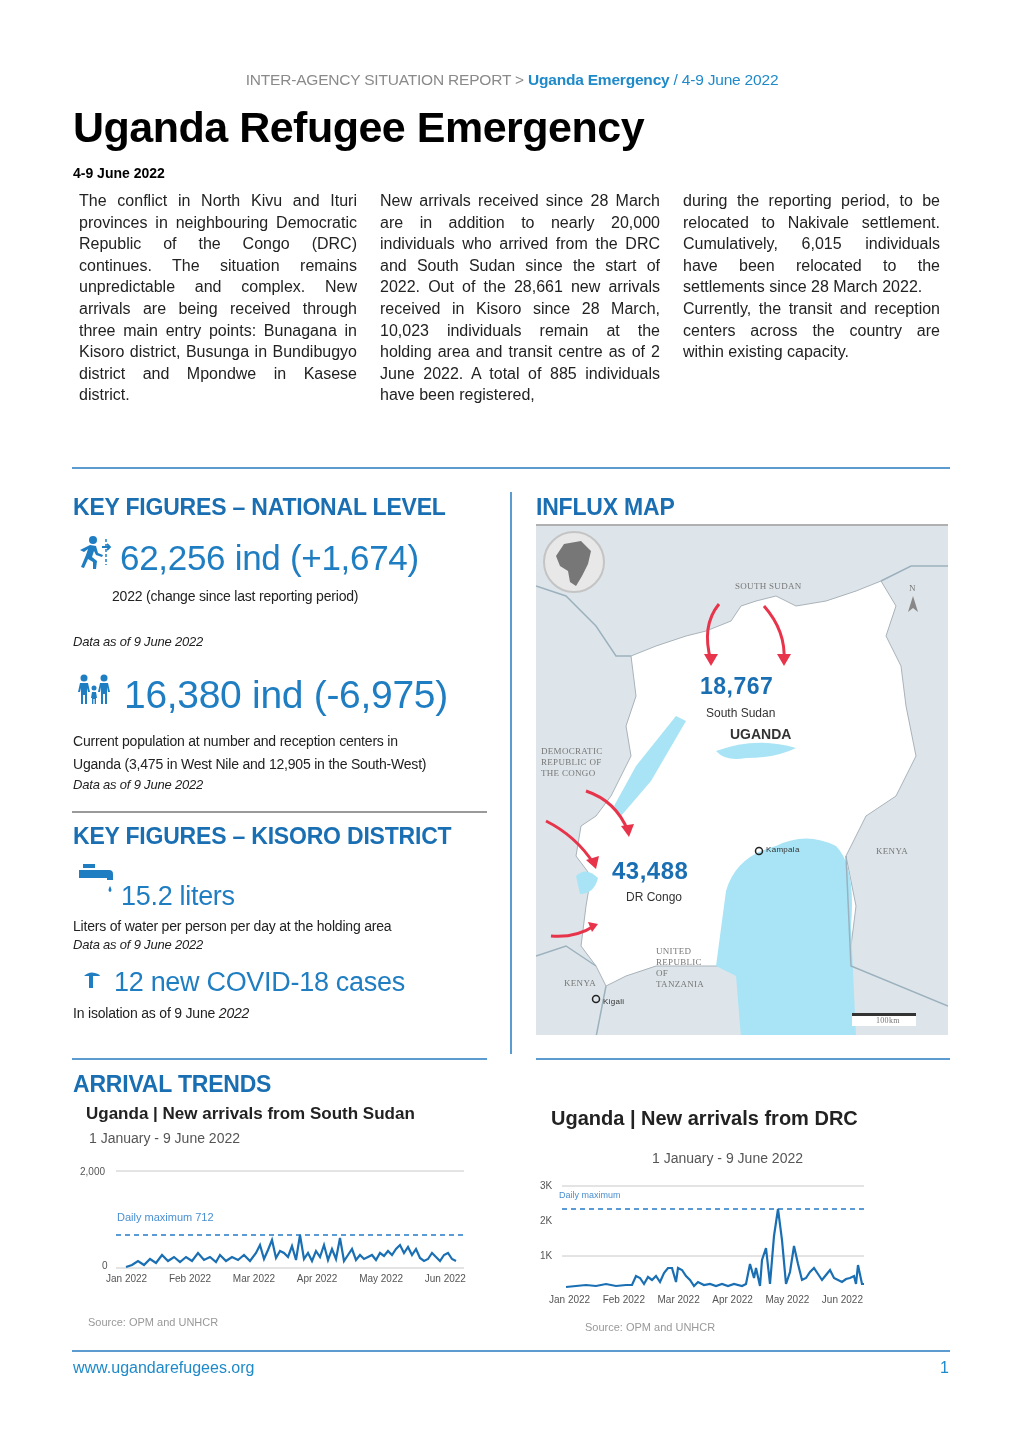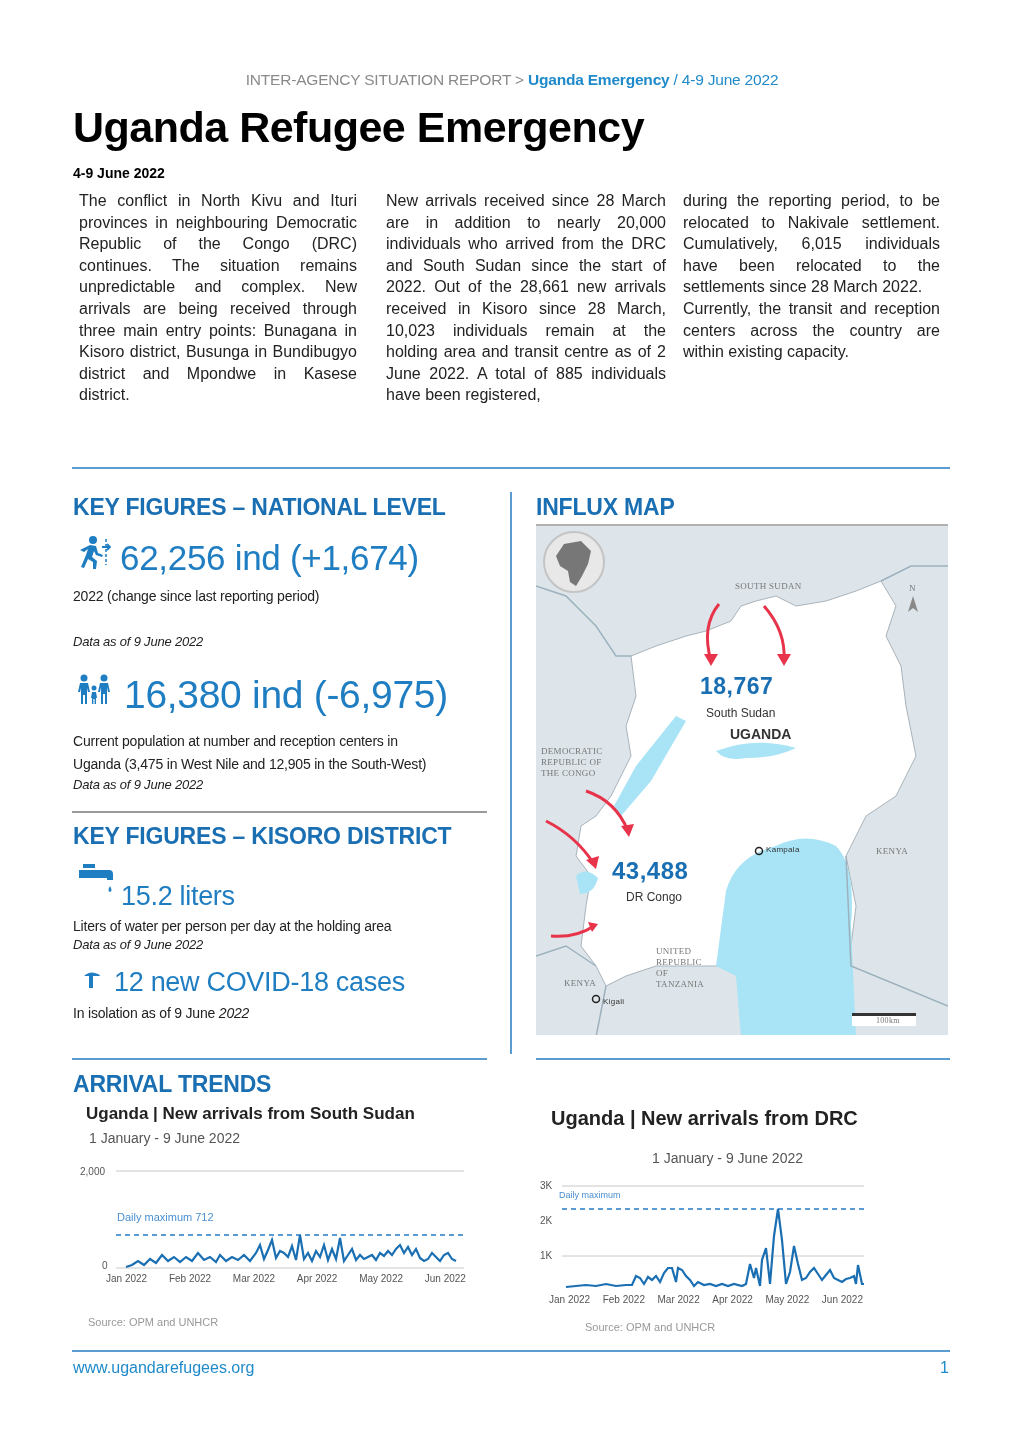--- a/index.html
+++ b/index.html
@@ -8,21 +8,21 @@
 
   .breadcrumb { position: absolute; top: 71px; left: 0; width: 1024px; text-align: center; font-size: 15.5px; color: #8a8a8a; letter-spacing: -0.2px; }
   .breadcrumb .bc-link { color: #1f8ac9; font-weight: bold; }
   .breadcrumb .bc-date { color: #1f8ac9; }
 
   .page-title { position: absolute; top: 103px; left: 73px; font-size: 43px; font-weight: bold; color: #000; letter-spacing: -0.5px; }
   .page-date { position: absolute; top: 165px; left: 73px; font-size: 14px; font-weight: bold; color: #000; }
 
   .intro-col { position: absolute; top: 190px; font-size: 16px; line-height: 21.6px; color: #222; text-align: justify; }
   .col1 { left: 79px; width: 278px; }
-  .col2 { left: 380px; width: 280px; margin-left: 6px; }
+  .col2 { left: 380px; width: 280px; }
   .col3 { left: 683px; width: 257px; }
 
   .hr { position: absolute; height: 2px; background: #5b9bd0; }
   .hr-thin { position: absolute; height: 2px; background: #9a9a9a; }
   .vr { position: absolute; width: 2px; background: #5b9bd0; }
 
   .section-title { position: absolute; font-size: 23px; font-weight: bold; color: #1a6fb3; letter-spacing: -0.2px; }
 
   .kf-row { position: absolute; display: flex; align-items: flex-end; color: #1f7dc2; }
   .kf-value { font-size: 35px; line-height: 1; letter-spacing: -0.3px; }
@@ -72,21 +72,21 @@
     <svg width="38" height="36" viewBox="0 0 38 36">
       <circle cx="17" cy="5" r="4" fill="#1f7dc2"></circle>
       <path d="M14 10 L20 11 L22 18 L27 20 L26 22 L20 20 L18 16 L16 22 L21 26 L20 34 L17 34 L17 27 L12 24 L8 33 L5 32 L10 20 L12 14 L8 17 L4 15 Z" fill="#1f7dc2"></path>
       <path d="M30 4 L30 30" stroke="#1f7dc2" stroke-width="1.5" stroke-dasharray="3 2"></path>
       <path d="M26 12 L33 12 M31 9 L34 12 L31 15" stroke="#1f7dc2" stroke-width="1.8" fill="none"></path>
     </svg>
   </span>
   <span class="kf-value">62,256 ind (+1,674)</span>
 </div>
 <div class="kf-desc" style="top:586px; left:73px;">
-  <div style="line-height:20px;">2022 (change since last reporting period)</div>
+  <div style="line-height:20px;margin-left:39px;">2022 (change since last reporting period)</div>
 </div>
 <div class="kf-note" style="top:634px; left:73px;">Data as of 9 June 2022</div>
 
 <div class="kf-row" style="top:674px; left:76px;">
   <span style="display:inline-block;width:44px;height:40px;margin-right:4px;">
     <svg width="40" height="32" viewBox="0 0 40 32">
       <circle cx="8" cy="4" r="3.5" fill="#1f7dc2"></circle>
       <path d="M4 9 L12 9 L14 18 L12 18 L11 14 L11 30 L9 30 L9 21 L7 21 L7 30 L5 30 L5 14 L4 18 L2 18 Z" fill="#1f7dc2"></path>
       <circle cx="28" cy="4" r="3.5" fill="#1f7dc2"></circle>
       <path d="M24 9 L32 9 L34 18 L32 18 L31 13 L31 30 L29 30 L29 20 L27 20 L27 30 L25 30 L25 13 L24 18 L22 18 Z" fill="#1f7dc2"></path>

